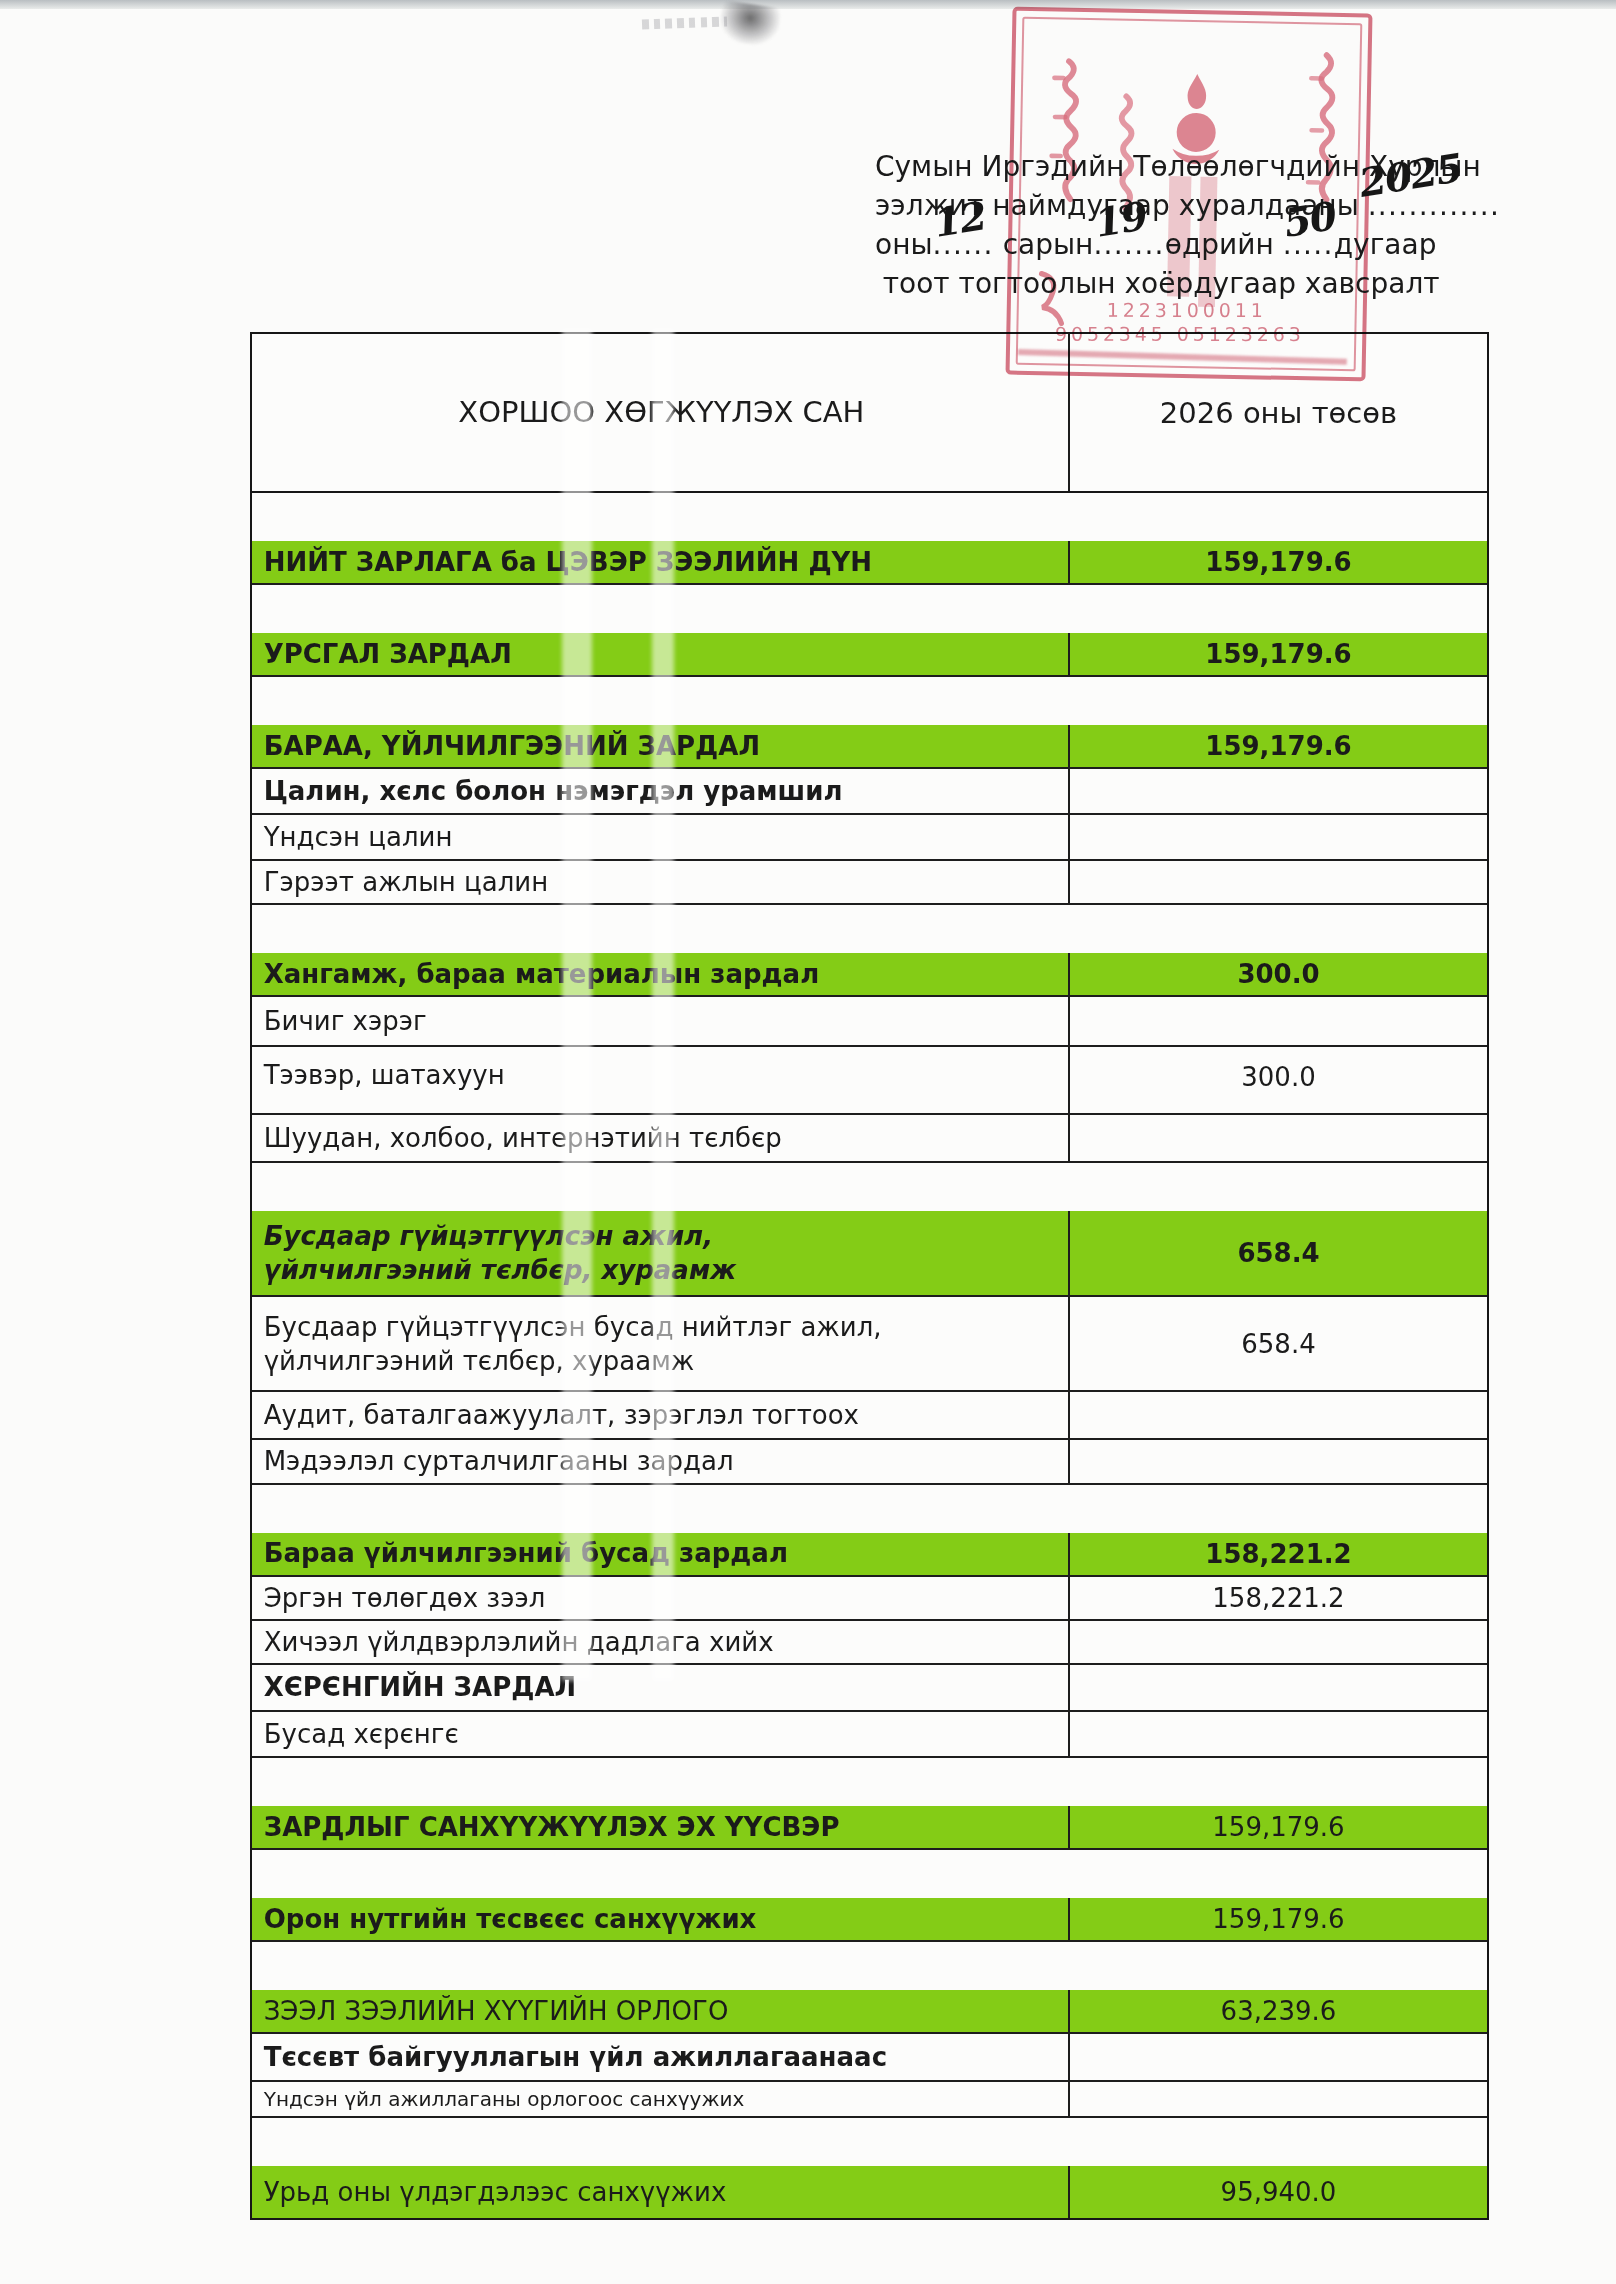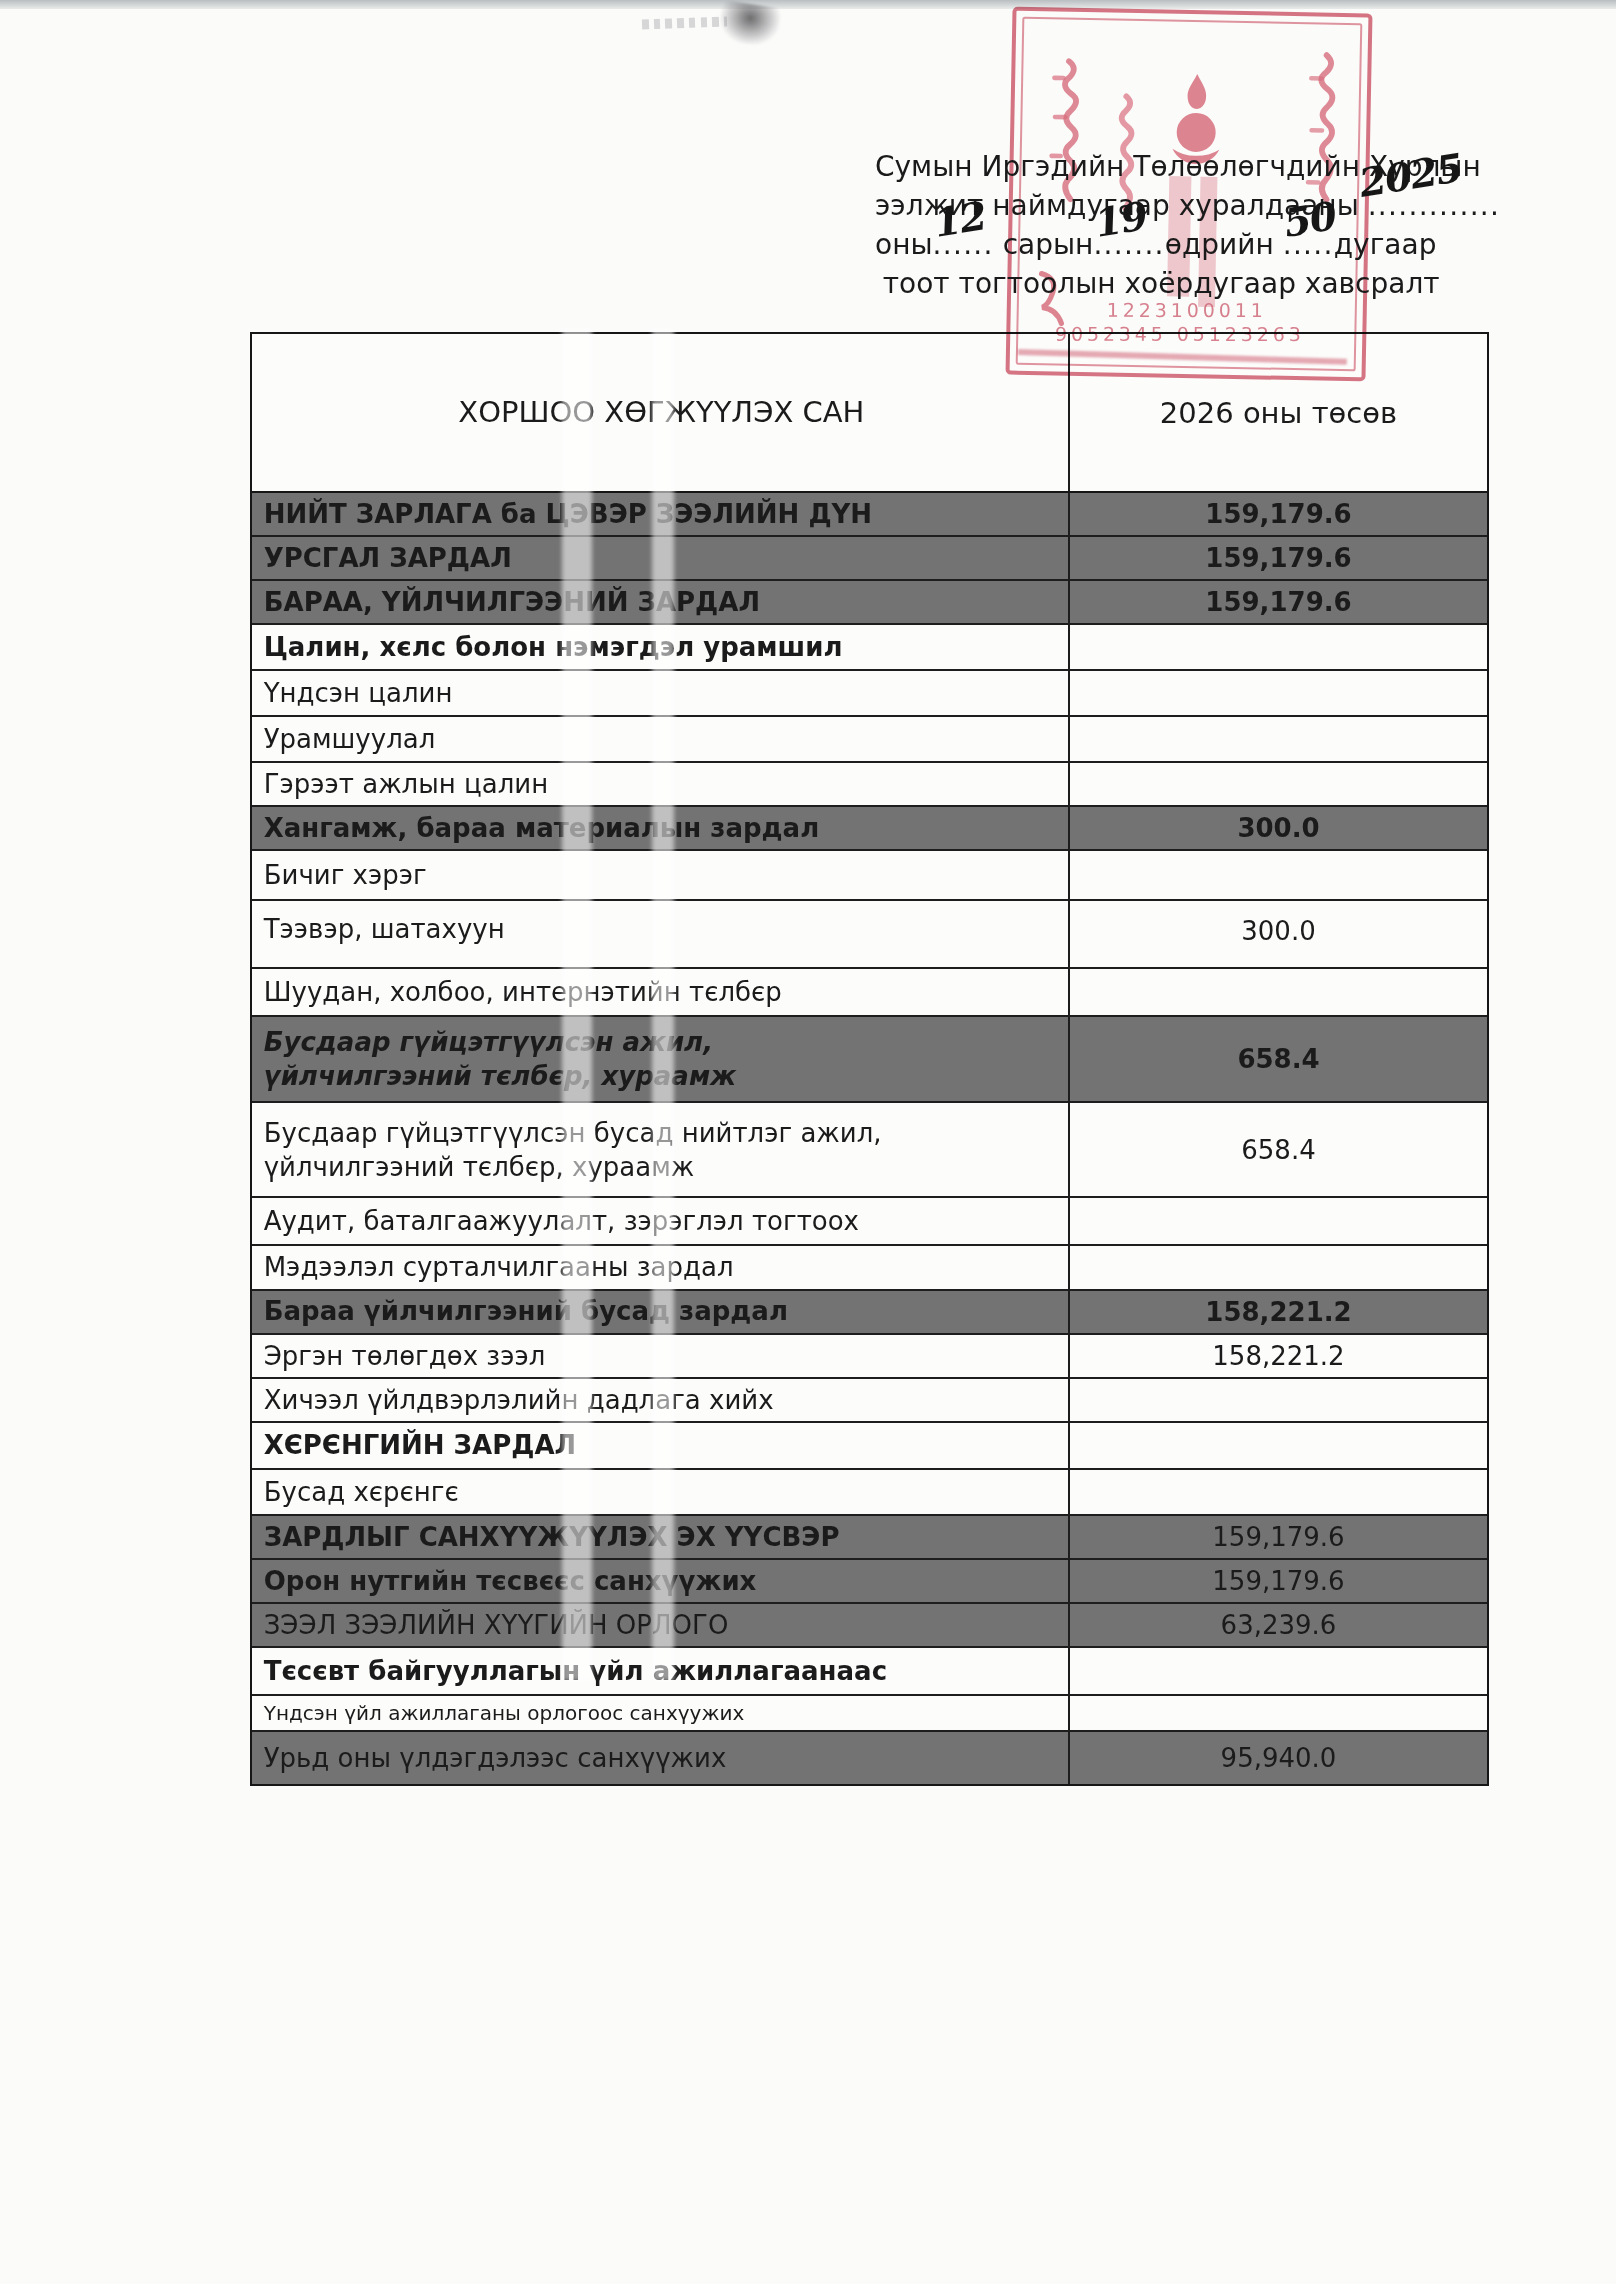--- a/index.html
+++ b/index.html
@@ -109,21 +109,21 @@
     box-sizing:border-box;
     font-size:26px;line-height:1.32;
   }
   .cell-v{
     flex:1;display:flex;align-items:center;justify-content:center;
     font-size:26px;
     padding:2.6px 5.2px;box-sizing:border-box;
     text-align:left;
   }
   .thead .cell-l,.thead .cell-v{justify-content:center;text-align:center;font-size:29px;}
-  .shaded{background:#737373;}
+  .shaded{background:#84cc16;margin-top:48px;}
   .b{font-weight:bold;}
   .small-label .cell-l{font-size:20px;}
   .tall-row .cell-l,.tall-row .cell-v{align-items:flex-end;padding-bottom:21px;}
 
   
   .streak{
     position:absolute;top:329px;height:1352px;
     background:rgba(255,255,255,.55);
     filter:blur(2px);
     pointer-events:none;
@@ -166,26 +166,20 @@
         </div>
         <div class="trow" style="min-height: 46px;">
           <div class="cell-l b">
             <span>Цалин, хєлс болон нэмэгдэл урамшил</span>
           </div>
           <div class="cell-v"></div>
         </div>
         <div class="trow" style="min-height: 46px;">
           <div class="cell-l">
             <span>Үндсэн цалин</span>
-          </div>
-          <div class="cell-v"></div>
-        </div>
-        <div class="trow" style="min-height: 46px;">
-          <div class="cell-l">
-            <span>Урамшуулал</span>
           </div>
           <div class="cell-v"></div>
         </div>
         <div class="trow" style="min-height: 36px;">
           <div class="cell-l">
             <span>Гэрээт ажлын цалин</span>
           </div>
           <div class="cell-v"></div>
         </div>
         <div class="trow shaded" style="min-height: 44px;">

